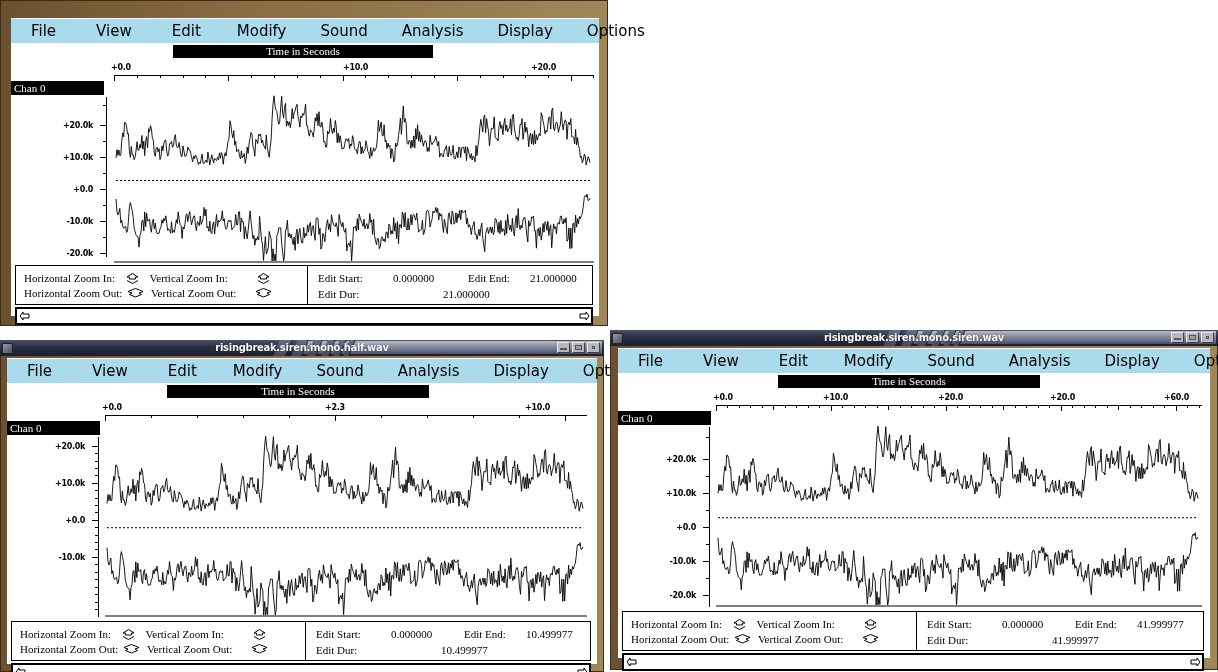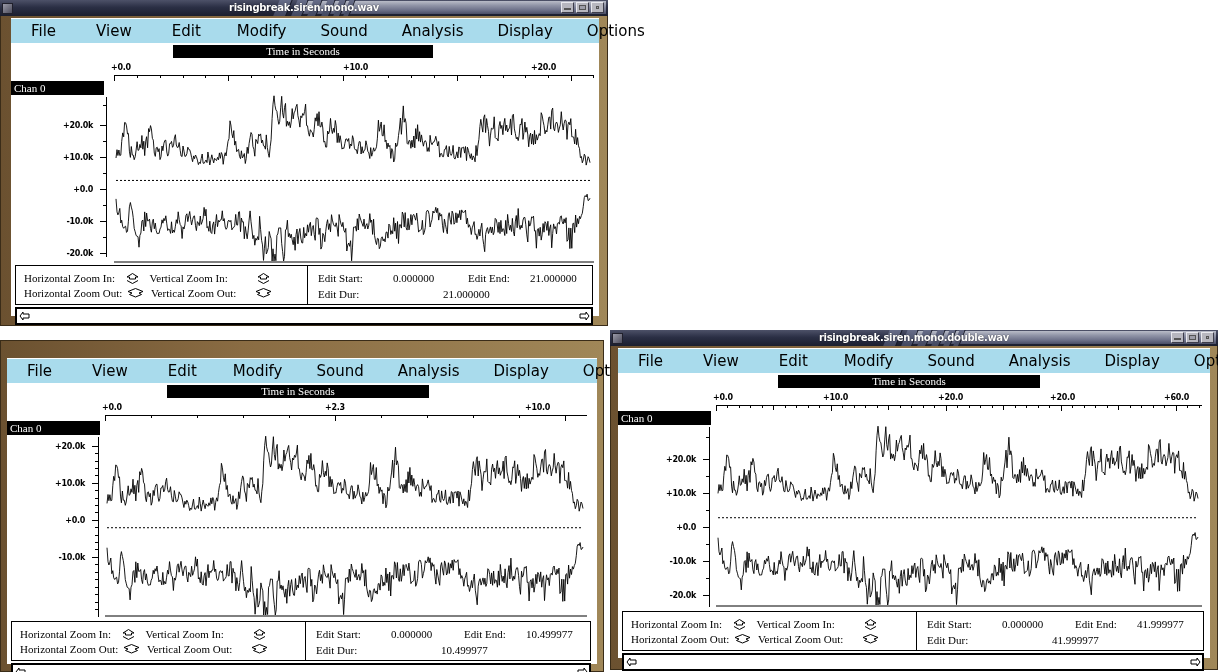--- a/index.html
+++ b/index.html
@@ -160,38 +160,20 @@
     <div style="position:absolute;left:110px;top:2px;width:62px;height:9px;background:#b08b2a;"></div>
     <div style="position:absolute;left:174px;top:2px;width:28px;height:9px;background:#dedede;"></div>
     <div style="position:absolute;left:204px;top:2px;width:58px;height:9px;background:#b08b2a;"></div>
     <div style="position:absolute;left:264px;top:2px;width:6px;height:9px;background:#333;"></div>
     <div style="position:absolute;left:276px;top:3px;width:330px;height:8px;background:#e6e6e6;opacity:.55;"></div>
   </div>
 
   <div class="window" style="left:0px;top:0px;width:608px;height:326px;">
     <div class="win-frame"></div>
 
-    <div class="titlebar">
-      <div class="tb-gradbar" style="left:300px;right:2px;"></div>
-      <div class="tb-stripes" style="left:272px;">
-        <i style="left:4px;"></i>
-          <i style="left:22px;width:10px;"></i>
-          <i style="left:38px;width:8px;"></i>
-        <i style="left:52px;width:7px;"></i>
-          <i style="left:64px;width:6px;"></i>
-          <i style="left:74px;width:5px;"></i>
-      </div>
-      <div class="tb-left-box"></div>
-      <div class="tb-title">risingbreak.siren.mono.wav</div>
-      <div class="tb-buttons" style="right:4px;">
-        <div class="tb-btn b1"></div>
-        <div class="tb-btn b2"></div>
-        <div class="tb-btn b3"></div>
-      </div>
-    </div>
 
     <div class="client" style="left:11px;top:18px;width:588px;height:298px;">
 
       <div class="menubar">
         <div class="mi spaceL" style="margin-left:14px;">File</div>
         <div class="mi" style="margin-left:28px;">View</div>
         <div class="mi" style="margin-left:28px;">Edit</div>
         <div class="mi" style="margin-left:24px;">Modify</div>
         <div class="mi" style="margin-left:22px;">Sound</div>
         <div class="mi" style="margin-left:22px;">Analysis</div>
@@ -316,20 +298,38 @@
               <path d="M7 1 L7 3 L1 3 L1 7 L7 7 L7 9 L10 5 Z" fill="#fff" stroke="#000"></path>
             </svg>
         </div>
       </div>
     </div>
   </div>
 
   <div class="window" style="left:0px;top:340px;width:604px;height:332px;">
     <div class="win-frame"></div>
 
+    <div class="titlebar">
+      <div class="tb-gradbar" style="left:300px;right:2px;"></div>
+      <div class="tb-stripes" style="left:272px;">
+        <i style="left:4px;"></i>
+          <i style="left:22px;width:10px;"></i>
+          <i style="left:38px;width:8px;"></i>
+        <i style="left:52px;width:7px;"></i>
+          <i style="left:64px;width:6px;"></i>
+          <i style="left:74px;width:5px;"></i>
+      </div>
+      <div class="tb-left-box"></div>
+      <div class="tb-title">risingbreak.siren.mono.half.wav</div>
+      <div class="tb-buttons" style="right:4px;">
+        <div class="tb-btn b1"></div>
+        <div class="tb-btn b2"></div>
+        <div class="tb-btn b3"></div>
+      </div>
+    </div>
 
     <div class="client" style="left:7px;top:18px;width:590px;height:306px;">
 
       <div class="menubar">
         <div class="mi" style="margin-left:14px;">File</div>
         <div class="mi" style="margin-left:28px;">View</div>
         <div class="mi" style="margin-left:28px;">Edit</div>
         <div class="mi" style="margin-left:24px;">Modify</div>
         <div class="mi" style="margin-left:22px;">Sound</div>
         <div class="mi" style="margin-left:22px;">Analysis</div>
@@ -466,21 +466,21 @@
       <div class="tb-gradbar" style="left:300px;right:2px;"></div>
       <div class="tb-stripes" style="left:272px;">
         <i style="left:4px;"></i>
           <i style="left:22px;width:10px;"></i>
           <i style="left:38px;width:8px;"></i>
         <i style="left:52px;width:7px;"></i>
           <i style="left:64px;width:6px;"></i>
           <i style="left:74px;width:5px;"></i>
       </div>
       <div class="tb-left-box"></div>
-      <div class="tb-title">risingbreak.siren.mono.double.wav</div>
+      <div class="tb-title">risingbreak.siren.mono.siren.wav</div>
       <div class="tb-buttons" style="right:4px;">
         <div class="tb-btn b1"></div>
         <div class="tb-btn b2"></div>
         <div class="tb-btn b3"></div>
       </div>
     </div>
 
     <div class="client" style="left:8px;top:18px;width:592px;height:310px;">
 
       <div class="menubar">

